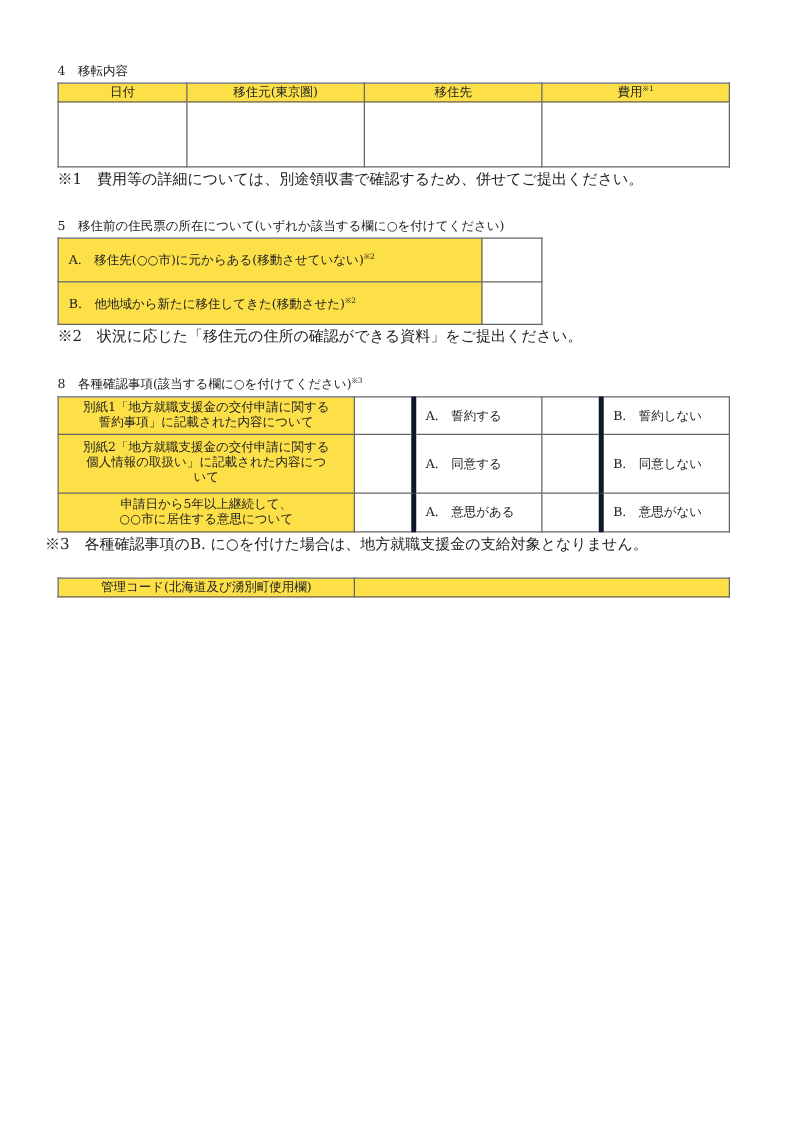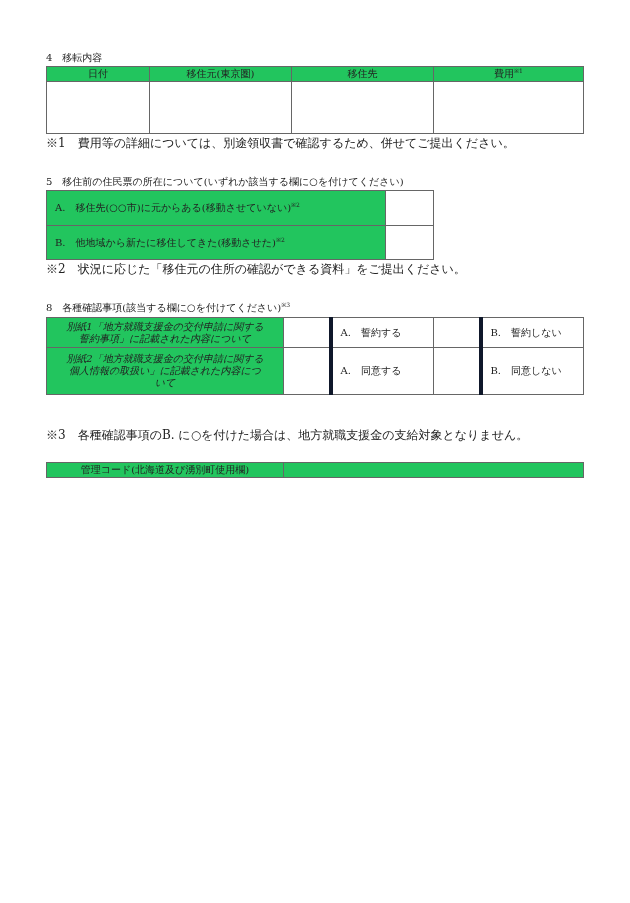--- a/index.html
+++ b/index.html
@@ -4,24 +4,24 @@
 <style>
   html, body { margin:0; padding:0; background:#ffffff; }
   body { width:630px; height:903px; position:relative; overflow:hidden;
          font-family:"DejaVu Serif","Liberation Serif",serif; color:#222; }
   .abs { position:absolute; }
   .heading { font-size:10px; line-height:12px; white-space:nowrap; }
   .note { font-size:12px; line-height:12px; white-space:nowrap; }
   sup { font-size:6px; vertical-align:4px; line-height:0; }
   table { border-collapse:collapse; position:absolute; table-layout:fixed; }
   td, th { border:1px solid #666; padding:0; font-size:10px; font-weight:normal; }
-  .gray { background:#22c55e; }
+  .gray { background:#fde047; }
   .center { text-align:center; }
   .left { text-align:left; padding-left:8px; }
-  .lh { line-height:12px;font-style:italic; }
+  .lh { line-height:12px; }
   td.thin { border-left:4px solid #0f172a; }
 </style>
 </head>
 <body>
 
 <div class="abs heading" style="left:46px;top:52px;">4　移転内容</div>
 <table style="left:46px;top:66px;width:537px;">
   <colgroup>
       <col style="width:103px">
       <col style="width:142px">
@@ -88,23 +88,33 @@
     <td class="gray center lh">
       <div>別紙2「地方就職支援金の交付申請に関する</div>
           <div>個人情報の取扱い」に記載された内容につ</div>
           <div>いて</div>
     </td>
     <td></td>
     <td class="thin left">A.　同意する</td>
     <td></td>
     <td class="thin left">B.　同意しない</td>
   </tr>
+  <tr style="height:31px;">
+    <td class="gray center lh">
+      <div>申請日から5年以上継続して、</div>
+          <div>○○市に居住する意思について</div>
+    </td>
+    <td></td>
+    <td class="thin left">A.　意思がある</td>
+    <td></td>
+    <td class="thin left">B.　意思がない</td>
+  </tr>
 </tbody>
   </table>
-<div class="abs note" style="left:46px;top:429px;">※3　各種確認事項のB. に○を付けた場合は、地方就職支援金の支給対象となりません。</div>
+<div class="abs note" style="left:36px;top:429px;">※3　各種確認事項のB. に○を付けた場合は、地方就職支援金の支給対象となりません。</div>
 
 <table style="left:46px;top:462px;width:537px;">
   <colgroup>
       <col style="width:237px">
       <col style="width:300px">
     </colgroup>
   <tbody>
       <tr class="gray" style="height:15px;">
     <td class="center">管理コード(北海道及び湧別町使用欄)</td>
     <td></td>

